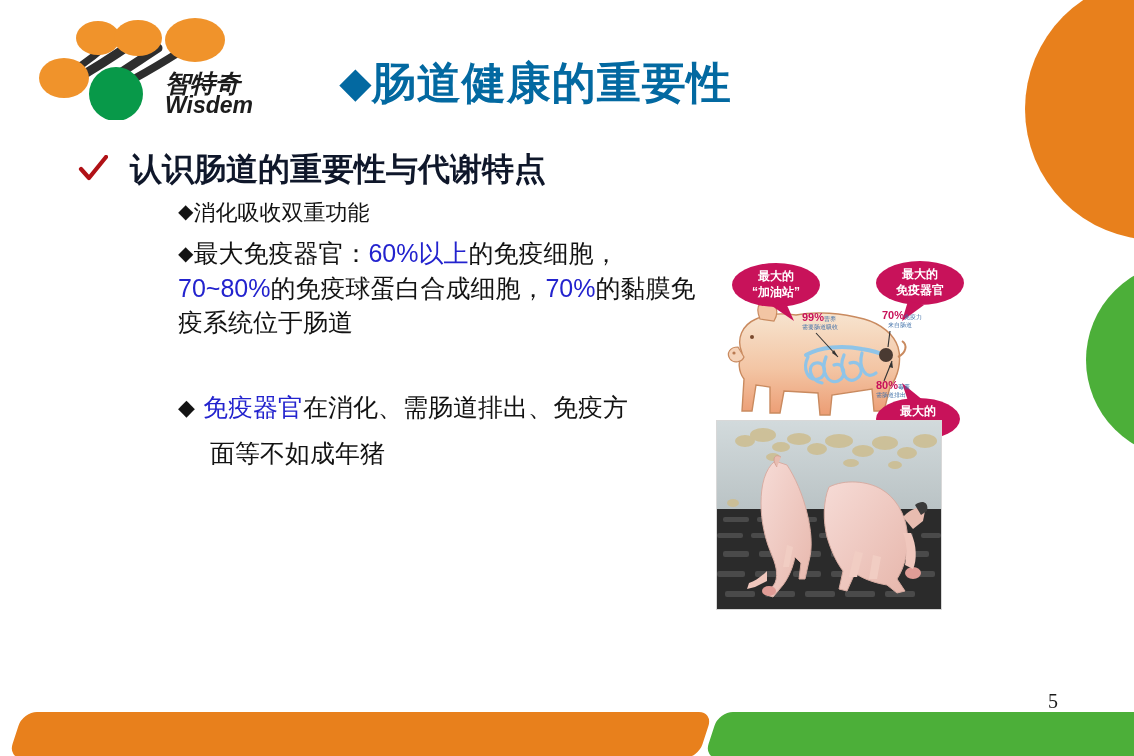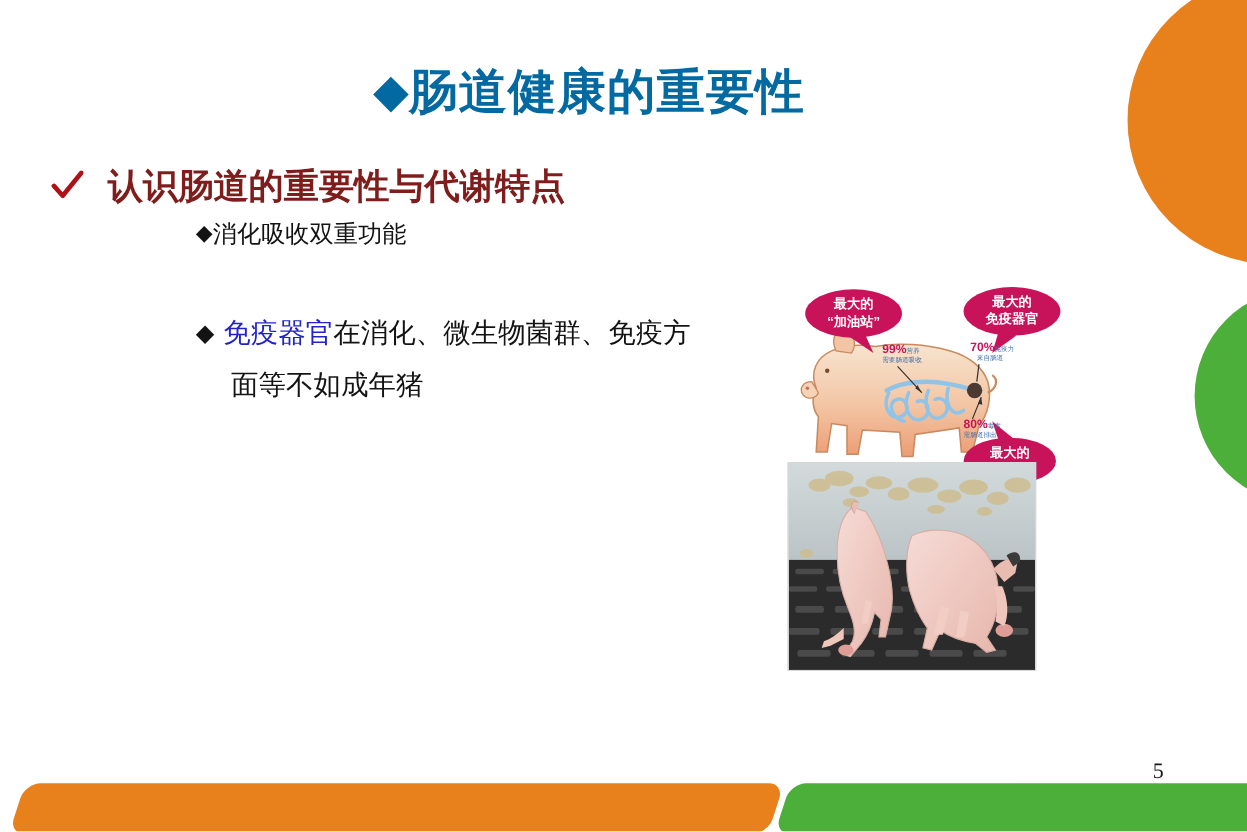--- a/index.html
+++ b/index.html
@@ -81,26 +81,26 @@
     white-space: nowrap;
   }
   .title .diamond {
     font-size: 40px;
     vertical-align: 2px;
   }
 
   
   .heading1 {
     position: absolute;
-    left: 46px;
+    left: 78px;
     top: 148px;
     display: flex;
     align-items: center;
     gap: 22px;
-    color: #7f1d1d;
+    color: #0f172a;
     font-size: 32px;
     font-weight: bold;
     white-space: nowrap;
   }
   .check-mark {
     display: inline-block;
     width: 30px;
     height: 30px;
     position: relative;
   }
@@ -166,20 +166,39 @@
   }
 </style>
 </head>
 <body>
 
 <div id="slide">
 
   <div class="deco-circle-orange"></div>
   <div class="deco-circle-green"></div>
 
+  <div class="logo">
+    <svg width="232" height="108" viewBox="0 0 232 108" xmlns="http://www.w3.org/2000/svg">
+      <g>
+        <path d="M46 62 C62 52, 78 40, 92 26" stroke="#2E2E2E" stroke-width="7" fill="none" stroke-linecap="round"></path>
+        <path d="M52 68 C70 58, 92 44, 112 30" stroke="#2E2E2E" stroke-width="9" fill="none" stroke-linecap="round"></path>
+        <path d="M76 76 C96 62, 118 48, 136 36" stroke="#2E2E2E" stroke-width="9" fill="none" stroke-linecap="round"></path>
+        <path d="M86 80 C112 68, 142 50, 170 32" stroke="#2E2E2E" stroke-width="8" fill="none" stroke-linecap="round"></path>
+      </g>
+      <g>
+        <ellipse cx="42" cy="66" rx="25" ry="20" fill="#F0932B"></ellipse>
+        <ellipse cx="76" cy="26" rx="22" ry="17" fill="#F0932B"></ellipse>
+        <ellipse cx="116" cy="26" rx="24" ry="18" fill="#F0932B"></ellipse>
+        <ellipse cx="173" cy="28" rx="30" ry="22" fill="#F0932B"></ellipse>
+        <circle cx="94" cy="82" r="27" fill="#089949"></circle>
+      </g>
+      <text x="143" y="80" font-family="'Liberation Sans', sans-serif" font-size="25" font-weight="bold" font-style="italic" fill="#1c1c1c">智特奇</text>
+      <text x="143" y="101" font-family="'Liberation Sans', sans-serif" font-size="23" font-weight="bold" font-style="italic" fill="#1c1c1c">Wisdem</text>
+    </svg>
+  </div>
 
   <div class="title">
     <span class="diamond">◆</span><span>肠道健康的重要性</span>
   </div>
 
   <div class="heading1">
     <span class="check-mark">
       <svg width="30" height="30" viewBox="0 0 30 30" xmlns="http://www.w3.org/2000/svg">
         <path d="M3 14 L11 23 L28 2" stroke="#B01116" stroke-width="4.2" fill="none" stroke-linecap="round" stroke-linejoin="round"></path>
       </svg>
@@ -188,28 +207,31 @@
   </div>
 
   <div class="body-block">
 
     <div class="bullet-line b-sm">
       <span class="mark">◆</span><span>消化吸收双重功能</span>
     </div>
 
     <div class="sp-1"></div>
 
+    <div class="bullet-line wrap">
+      <span class="mark">◆</span><span>最大免疫器官：</span><span class="blue">60%以上</span><span>的免疫细胞，</span><span class="blue">70~80%</span><span>的免疫球蛋白合成细胞，</span><span class="blue">70%</span><span>的黏膜免疫系统位于肠道</span>
+    </div>
 
     <div class="sp-2"></div>
 
 
     <div class="sp-3"></div>
 
     <div class="bullet-line">
-      <span class="mark-lg">◆</span><span class="gap-sm"></span><span class="blue">免疫器官</span><span>在消化、微生物菌群、免疫方</span>
+      <span class="mark-lg">◆</span><span class="gap-sm"></span><span class="blue">免疫器官</span><span>在消化、需肠道排出、免疫方</span>
     </div>
     <div class="bullet-line indent">
       <span>面等不如成年猪</span>
     </div>
 
   </div>
 
   <div class="pig-graphic">
     <svg width="266" height="182" viewBox="0 0 266 182" xmlns="http://www.w3.org/2000/svg">
       <defs>

